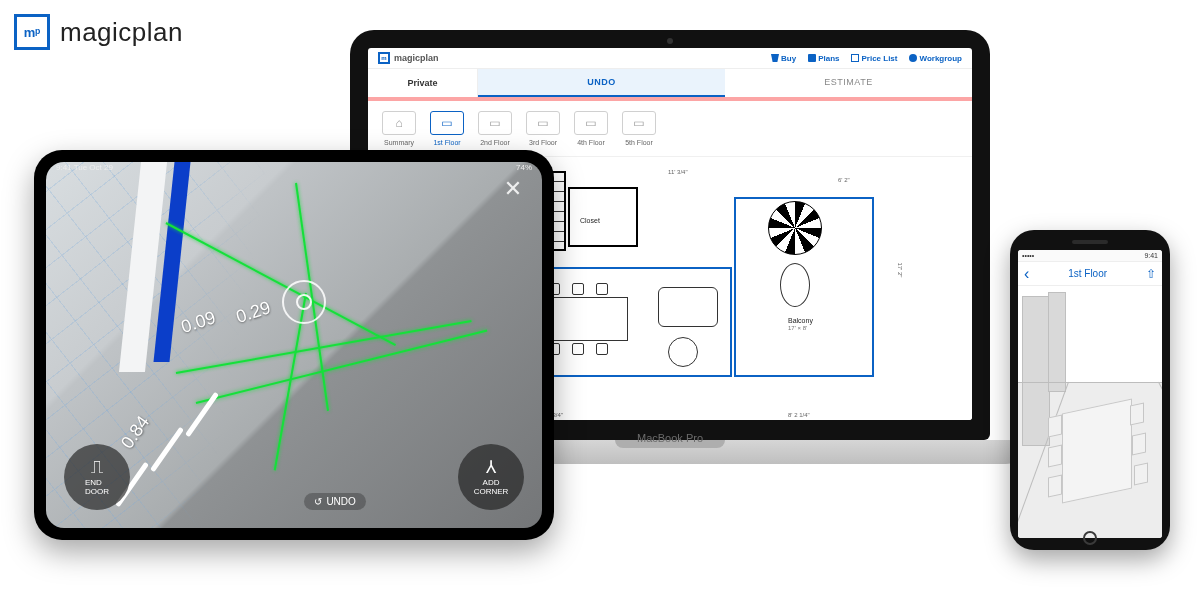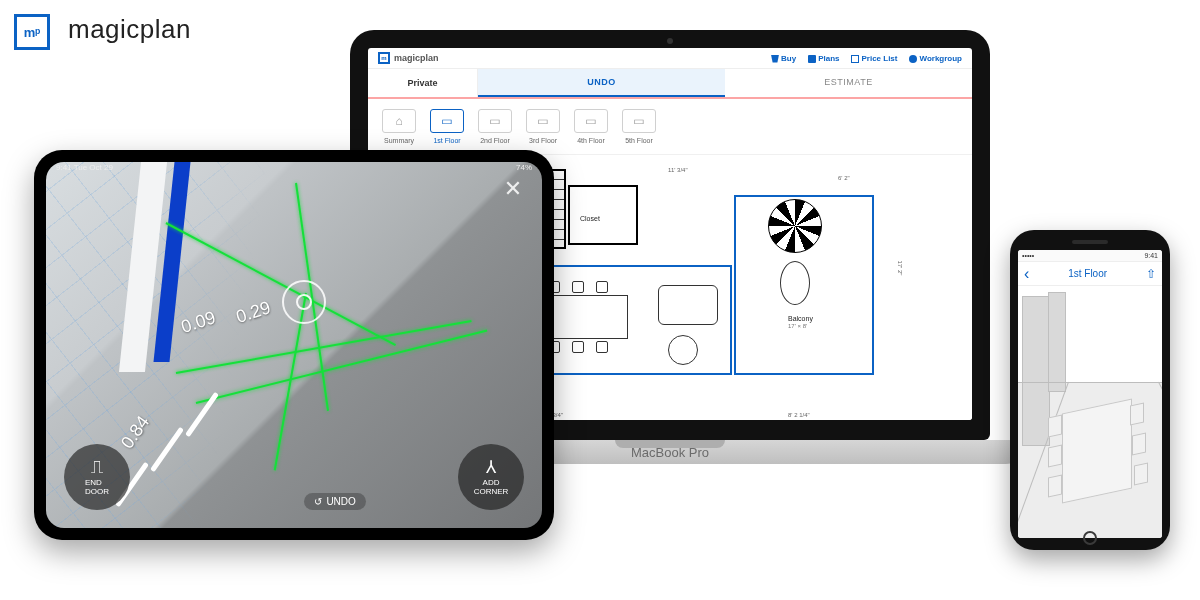--- a/index.html
+++ b/index.html
@@ -1,40 +1,40 @@
 <!DOCTYPE html>
 <html><head>
 <meta charset="utf-8">
 <style>
   html,body{margin:0;padding:0;width:1200px;height:600px;font-family:-apple-system,Helvetica,Arial,sans-serif;background:#fff;overflow:hidden}
   *{box-sizing:border-box}
 
   
-  .brand{position:absolute;top:14px;left:14px;display:flex;align-items:flex-start;gap:18px}
+  .brand{position:absolute;top:14px;left:14px;display:flex;align-items:center;gap:10px}
   .brand-mark{width:36px;height:36px;border:3px solid #0B62C4;display:flex;align-items:center;justify-content:center;font-size:13px;font-weight:700;color:#0B62C4}
   .brand-name{font-size:26px;letter-spacing:.5px;font-weight:500;color:#222}
 
   
   .laptop{position:absolute;left:310px;top:30px;width:720px;height:480px}
   .laptop-lid{width:640px;height:410px;margin:0 auto;background:#111;border-radius:24px 24px 6px 6px;padding:18px 18px 20px;position:relative}
   .laptop-cam{position:absolute;top:8px;left:50%;transform:translateX(-50%);width:6px;height:6px;border-radius:50%;background:#333}
   .laptop-screen{width:100%;height:100%;background:#fff;border-radius:3px;overflow:hidden;display:flex;flex-direction:column}
   .laptop-base{width:720px;height:24px;background:linear-gradient(#d6d6d6,#bfbfbf);border-radius:0 0 28px 28px;position:relative}
   .laptop-base::before{content:"";position:absolute;top:0;left:50%;transform:translateX(-50%);width:110px;height:8px;background:#aeaeae;border-radius:0 0 10px 10px}
-  .laptop-label{position:absolute;bottom:4px;left:50%;transform:translateX(-50%);font-size:13px;color:#6b6b6b}
+  .laptop-label{position:absolute;bottom:20px;left:50%;transform:translateX(-50%);font-size:11px;color:#6b6b6b}
 
   
   .app-top{display:flex;align-items:center;justify-content:space-between;padding:4px 10px;border-bottom:1px solid #eee;font-size:9px}
   .app-top-left{display:flex;align-items:center;gap:4px;color:#555;font-weight:600}
   .mini-logo{width:12px;height:12px;border:2px solid #0B62C4;display:flex;align-items:center;justify-content:center;font-size:6px;color:#0B62C4;font-weight:700}
   .app-top-right{display:flex;gap:12px;color:#0B62C4;font-size:8px}
-  .app-top-right span{display:flex;align-items:flex-end;gap:2px}
+  .app-top-right span{display:flex;align-items:center;gap:2px}
   .tri-icon{width:8px;height:8px;background:#0B62C4;display:inline-block}
 
-  .app-row2{display:flex;align-items:stretch;border-bottom:2px solid #fca5a5;font-size:9px}
+  .app-row2{display:flex;align-items:stretch;border-bottom:4px solid #fca5a5;font-size:9px}
   .row2-private{width:110px;display:flex;align-items:center;justify-content:center;font-weight:700;color:#333;border-right:1px solid #eee}
   .row2-tabs{flex:1;display:flex}
   .row2-tab{flex:1;text-align:center;padding:8px 0;color:#888;letter-spacing:.5px}
   .row2-tab.active{color:#0B62C4;background:#eaf3fc;border-bottom:2px solid #0B62C4;font-weight:600}
 
   .floor-row{display:flex;gap:14px;padding:10px 14px;border-bottom:1px solid #f0f0f0}
   .floor{display:flex;flex-direction:column;align-items:center;gap:4px;font-size:7px;color:#666}
   .floor .fic{width:34px;height:24px;border:1px solid #d0d0d0;border-radius:3px;display:flex;align-items:center;justify-content:center;color:#999;font-size:12px}
   .floor.active{color:#0B62C4}
   .floor.active .fic{border-color:#0B62C4;color:#0B62C4}

